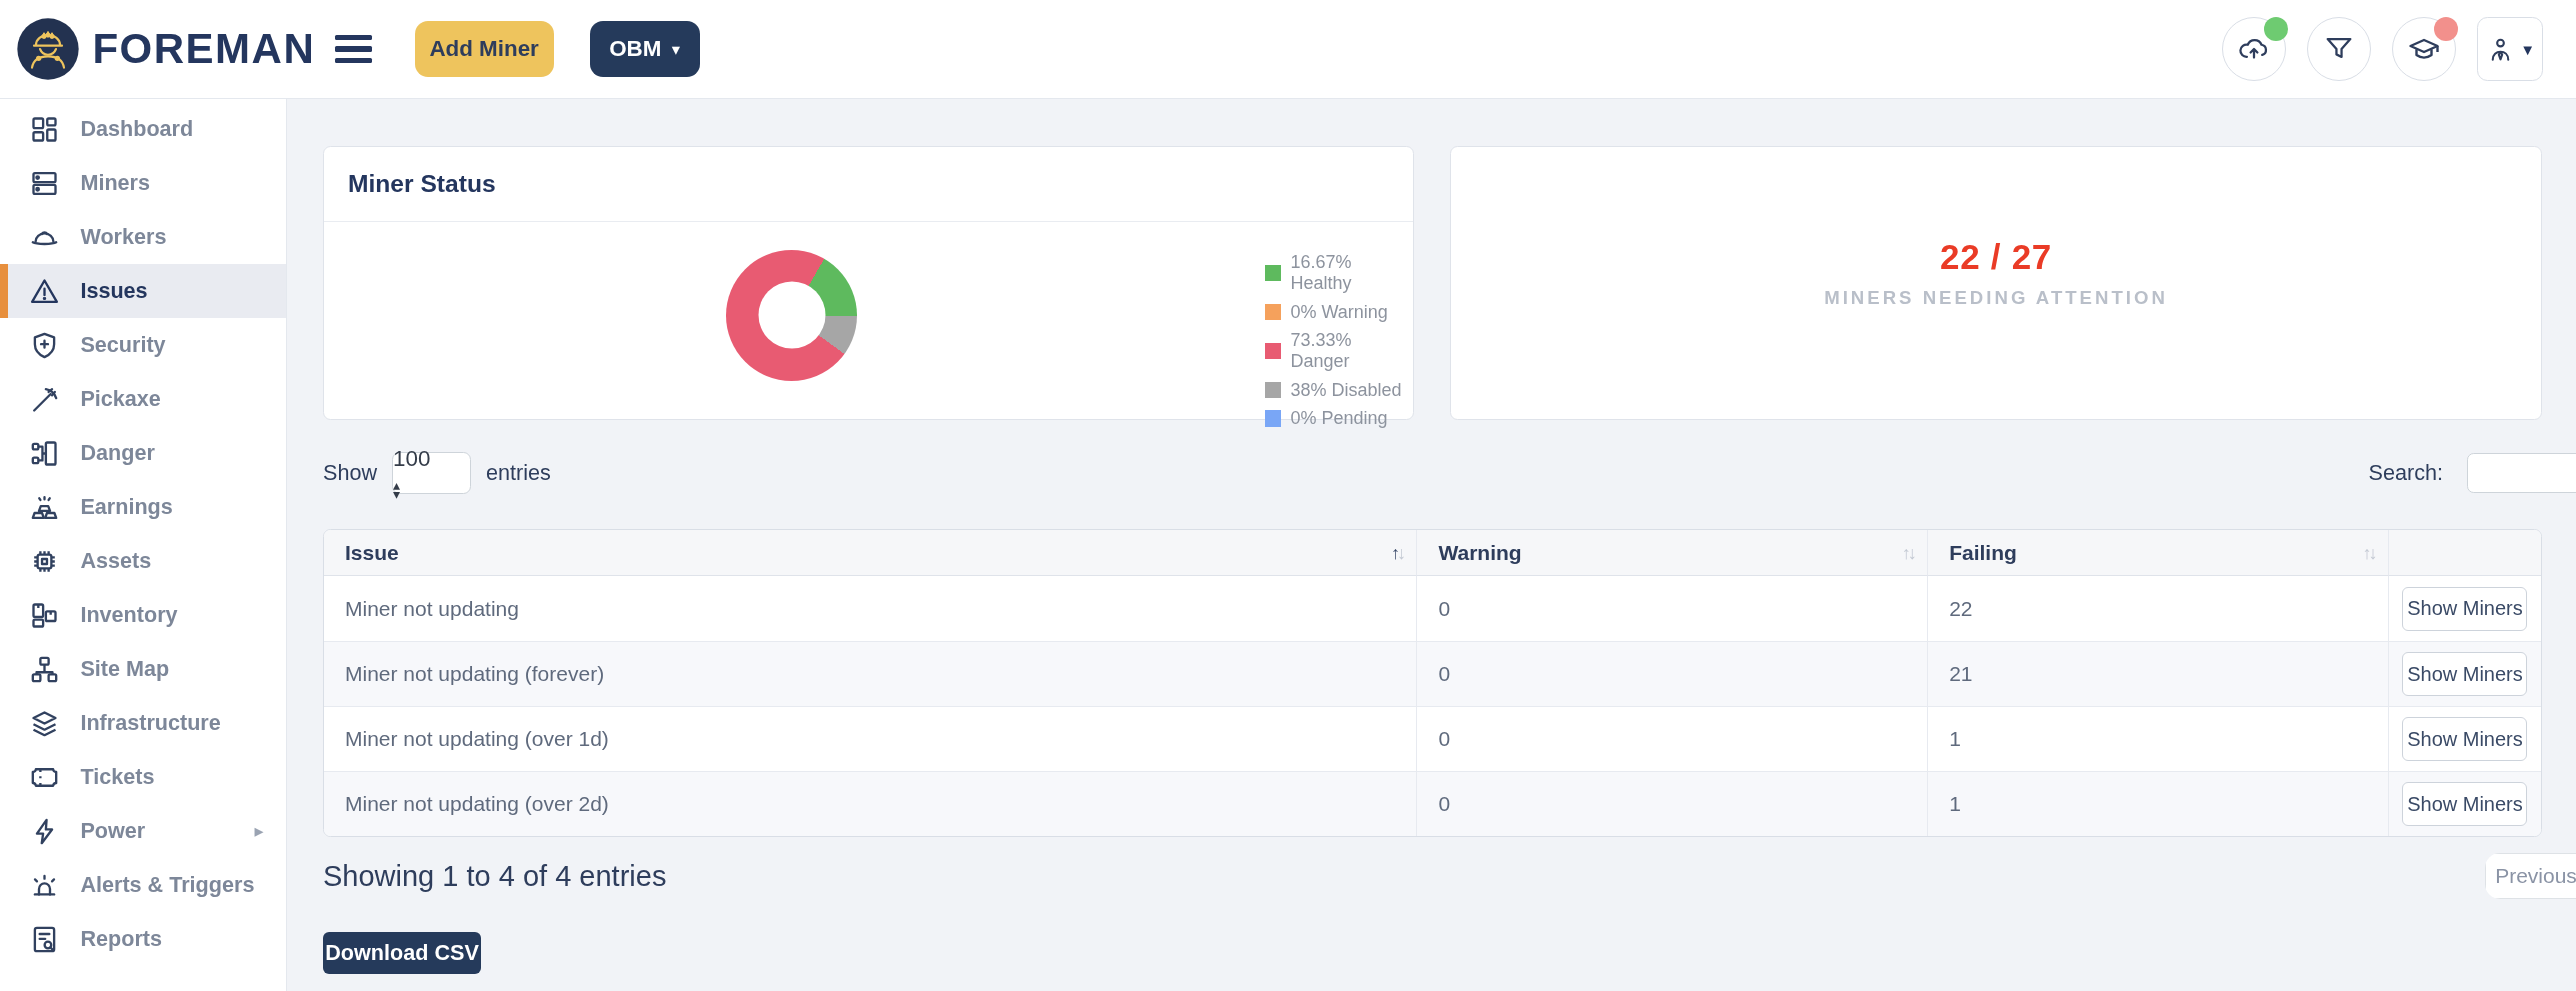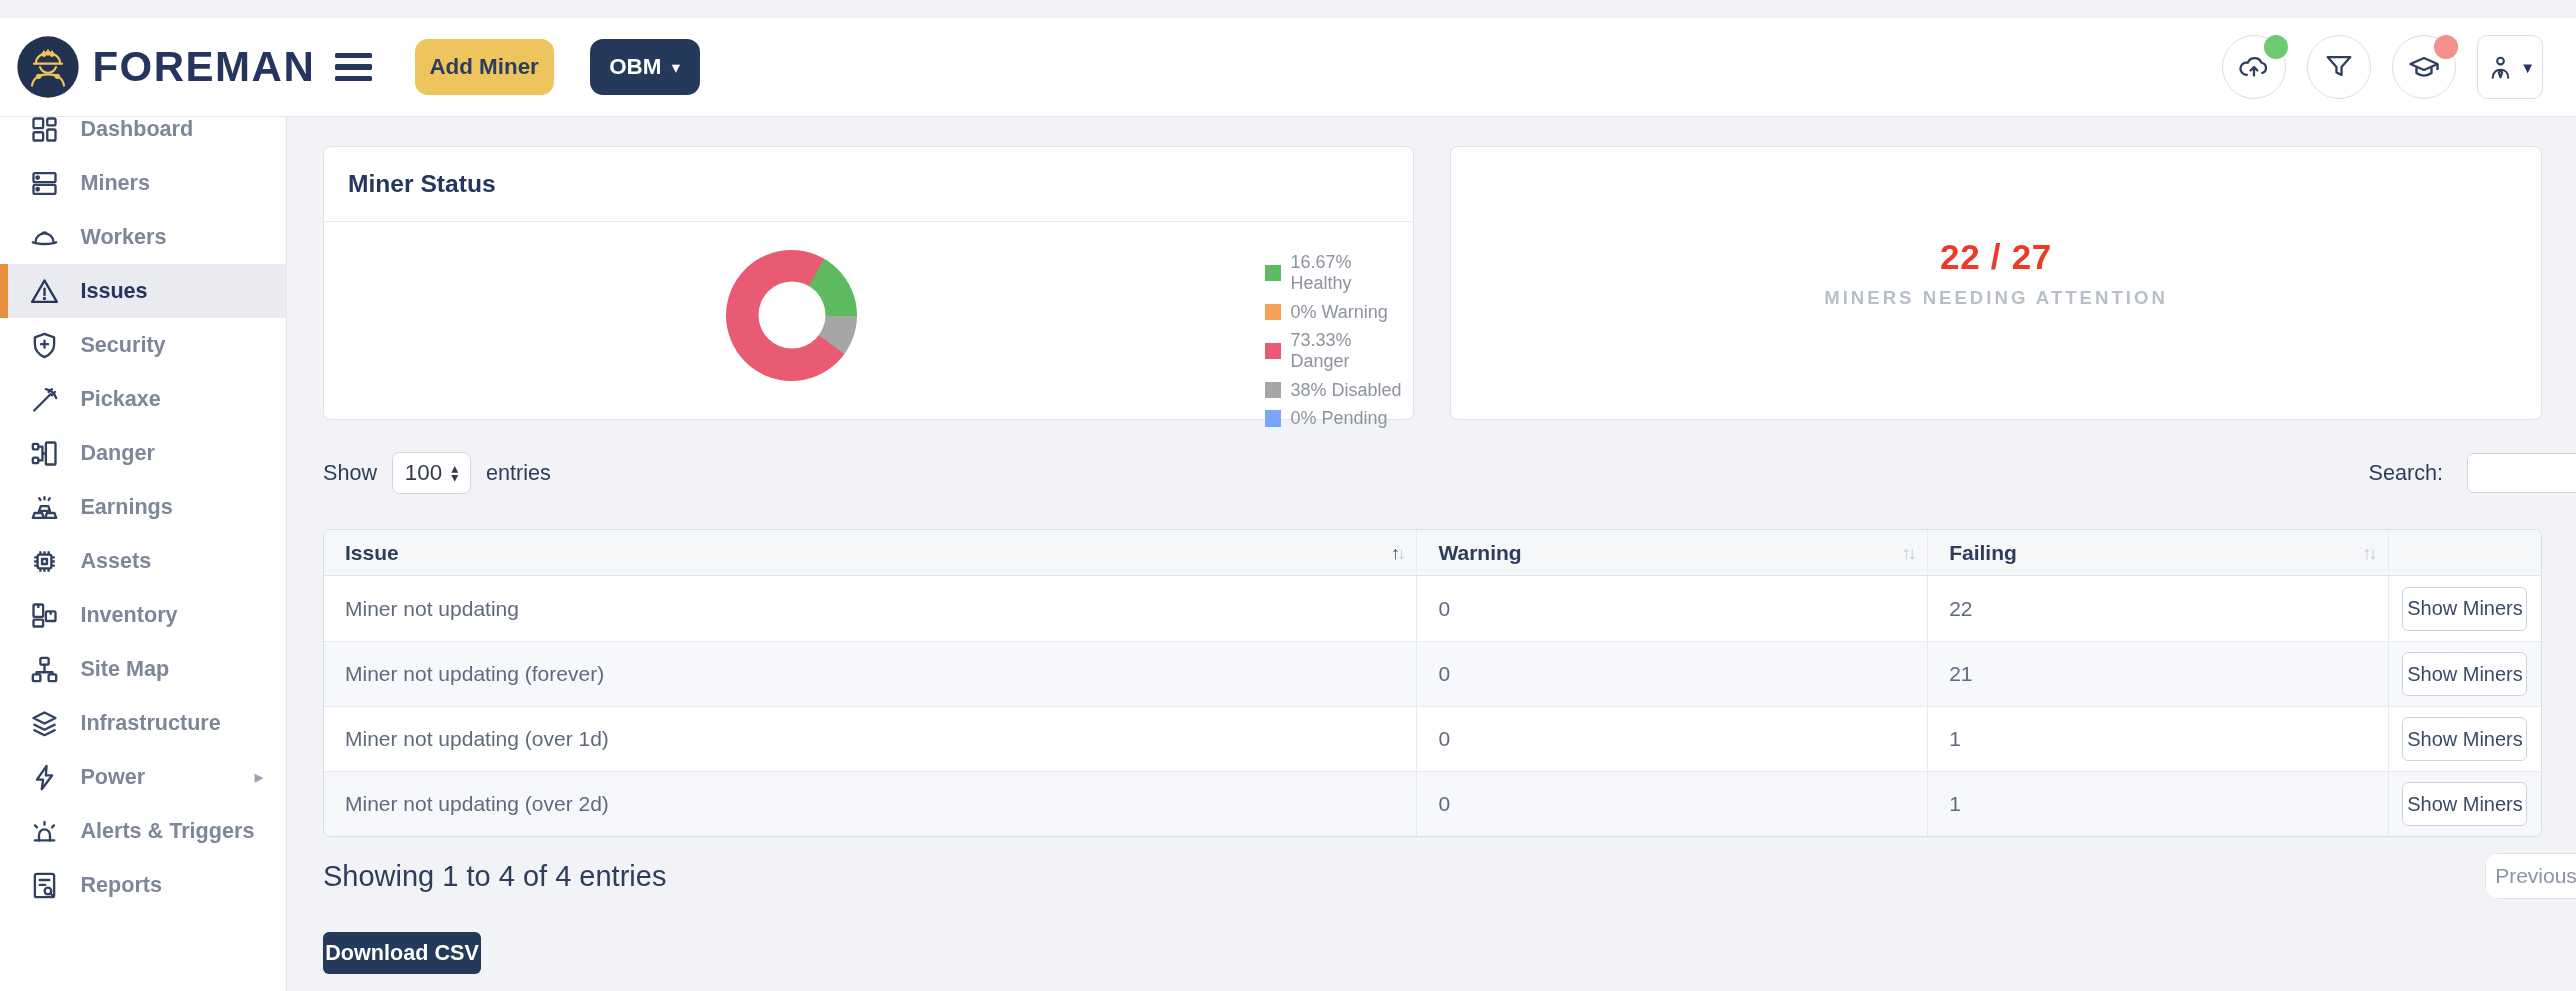--- a/index.html
+++ b/index.html
@@ -3,21 +3,21 @@
 <meta charset="utf-8">
 <style>
   * { margin:0; padding:0; box-sizing:border-box; }
   html,body { width:2576px; height:991px; }
   body {
     font-family:"Liberation Sans","DejaVu Sans",sans-serif;
     background:#f1f3f7; color:#2e3d5c; overflow:hidden; position:relative;
   }
   
   .topbar {
-    position:absolute; top:18px; left:0; width:2576px; height:99px;
+    position:absolute; top:0; left:0; width:2576px; height:99px;
     background:#ffffff; border-bottom:1.5px solid #e4e8ee;
     display:flex; align-items:center; padding:0 33px 0 16.4px; z-index:5;
   }
   .brand { display:flex; align-items:center; gap:12px; }
   .logo-circle { width:64px; height:64px; flex:0 0 auto; }
   .brand-name { font-size:42px; font-weight:800; color:#24365e; letter-spacing:1.5px; }
   .hamburger { margin-left:19.4px; display:flex; flex-direction:column; gap:6.7px; cursor:pointer; }
   .hamburger span { display:block; width:37px; height:5.2px; background:#24365e; border-radius:1.5px; }
   .btn { border:none; cursor:pointer; font-family:inherit; border-radius:13px; }
   .btn-addminer {
@@ -83,22 +83,22 @@
   .legend-item { display:flex; align-items:center; gap:9px; cursor:pointer; }
   .legend-swatch { width:16.4px; height:16.4px; flex:0 0 auto; }
   .legend-text { font-size:18px; color:#8d939e; }
   .attention-value { font-size:35px; font-weight:800; color:#ea3b26; letter-spacing:0.7px; transform:translateY(-10.4px); }
   .attention-label { font-size:18.6px; font-weight:600; color:#b9bfc9; letter-spacing:3px; margin-top:10.4px; transform:translateY(-10.4px); }
   
   .controls-row { margin-top:30px; height:45px; display:flex; align-items:center; }
   .show-entries { display:flex; align-items:center; gap:15px; font-size:21.6px; color:#2e3d5c; }
   .page-size {
     width:79px; height:42px; background:#fff; border:1.5px solid #ced4da; border-radius:7.5px;
-    display:flex; align-items:center; justify-content:center; gap:9px; cursor:pointer;
-    font-size:22.4px; color:#343c49;
+    display:flex; align-items:flex-start; justify-content:center; gap:9px; cursor:pointer;
+    font-size:22.4px; color:#343c49;flex-direction:column;
   }
   .updown { display:flex; flex-direction:column; line-height:0.62; font-size:14px; color:#343c49; }
   .search-wrap { margin-left:auto; display:flex; align-items:center; gap:24px; }
   .search-label { font-size:21.6px; color:#2e3d5c; }
   .search-input {
     width:229px; height:40px; background:#fff; border:1.5px solid #ced4da; border-radius:6.7px;
     font-size:21px; padding:0 12px; color:#2e3d5c; outline:none; font-family:inherit;
   }
   
   .issues-table {
@@ -300,20 +300,27 @@
       </svg>
     <span class="nav-label">Site Map</span>
   </div>
   <div class="nav-item">
     <svg width="33" height="33" viewBox="0 0 24 24" fill="none" stroke="#31415f" stroke-width="1.7" stroke-linejoin="round">
         <path d="M12 4 l8 4 -8 4 -8-4 z"></path>
         <path d="M4 12.5 l8 4 8-4"></path>
         <path d="M4 16.5 l8 4 8-4"></path>
       </svg>
     <span class="nav-label">Infrastructure</span>
+  </div>
+  <div class="nav-item">
+    <svg width="33" height="33" viewBox="0 0 24 24" fill="none" stroke="#31415f" stroke-width="1.7" stroke-linejoin="round">
+        <path d="M3.5 8 a2.2 2.2 0 0 0 2.2-2 h12.6 a2.2 2.2 0 0 0 2.2 2 v8 a2.2 2.2 0 0 0-2.2 2 H5.7 a2.2 2.2 0 0 0-2.2-2 z"></path>
+        <path d="M9 6.5 v1.5 M9 11 v2 M9 16 v1.5" stroke-dasharray="1.5 2"></path>
+      </svg>
+    <span class="nav-label">Tickets</span>
   </div>
   <div class="nav-item">
     <svg width="33" height="33" viewBox="0 0 24 24" fill="none" stroke="#31415f" stroke-width="1.7" stroke-linejoin="round">
         <path d="M13.5 3.5 L6.5 13.5 h4.5 L10 20.5 L17.5 10.5 H13 z"></path>
       </svg>
     <span class="nav-label">Power</span>
     <span class="submenu-arrow">▸</span>
   </div>
   <div class="nav-item">
     <svg width="33" height="33" viewBox="0 0 24 24" fill="none" stroke="#31415f" stroke-width="1.7" stroke-linecap="round" stroke-linejoin="round">

